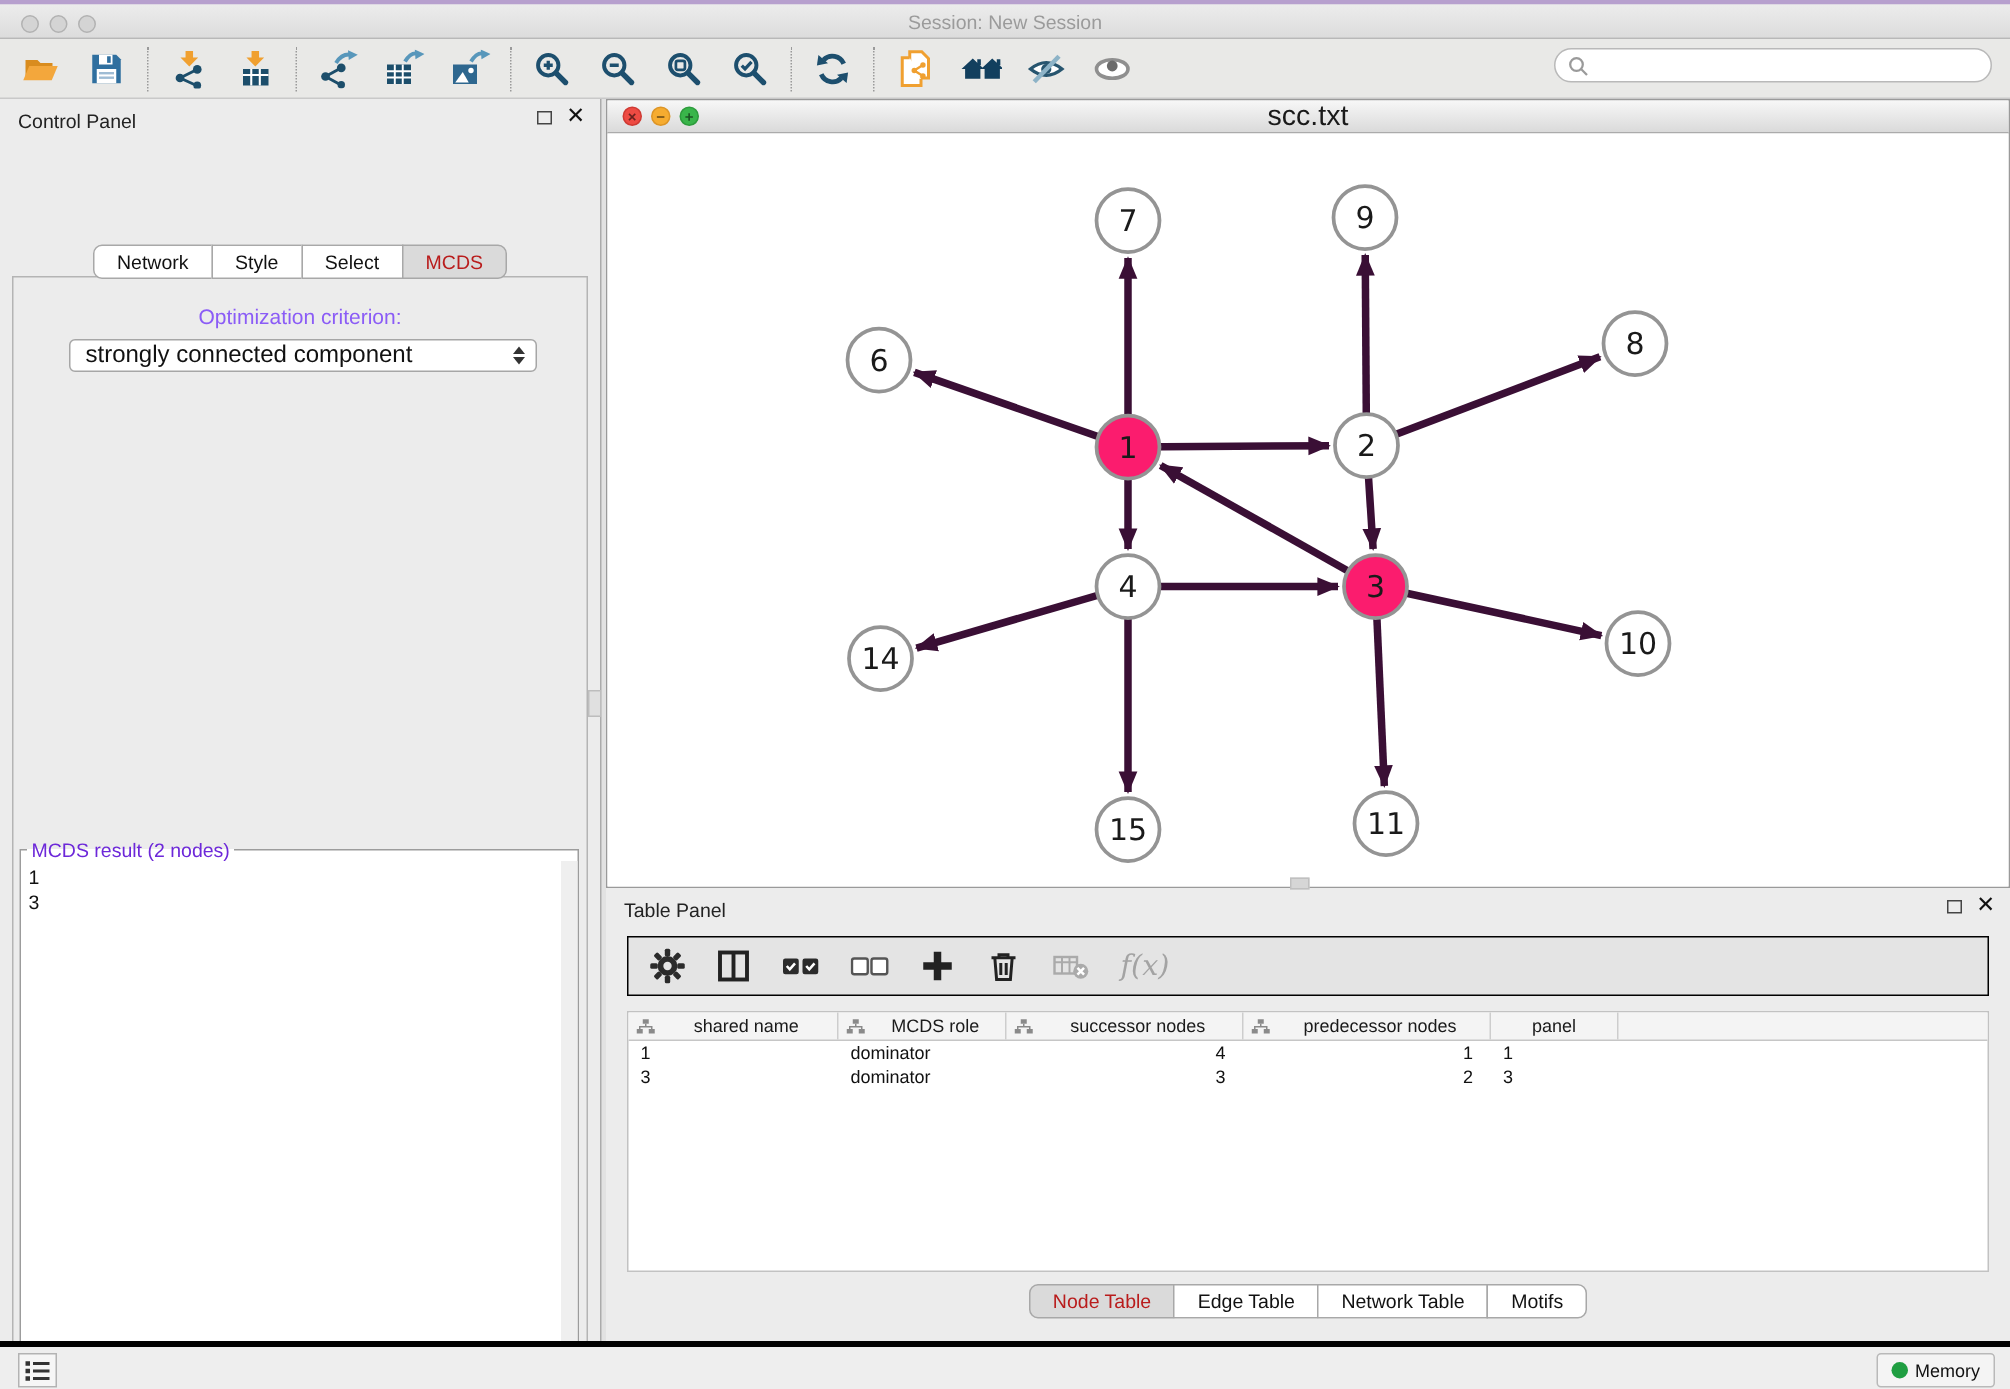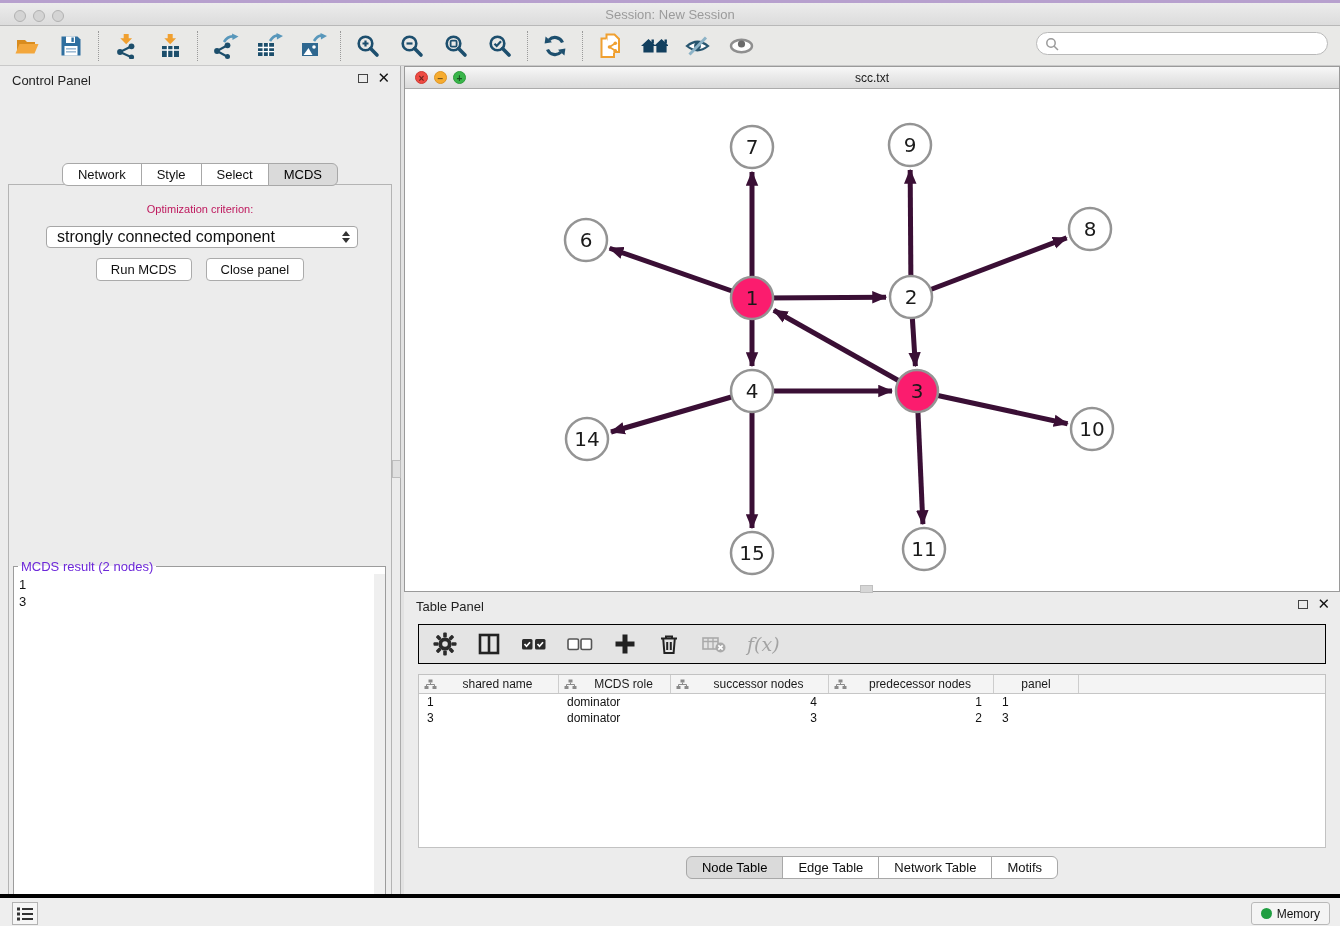--- a/index.html
+++ b/index.html
@@ -32,25 +32,25 @@
   .panel-head { position:relative; height:28px; }
   .panel-title { position:absolute; left:12px; top:7px; font-size:13px; color:#222; }
   .panel-btns { position:absolute; right:10px; top:6px; display:flex; gap:9px; align-items:center; }
   .float-ico { width:10px; height:9px; border:1.5px solid #444; }
   .close-ico { font-size:15px; font-weight:bold; color:#111; line-height:12px; }
 
   .cp-tabs { position:absolute; left:0; right:0; top:97px; display:flex; justify-content:center; z-index:3; }
   .tab { font-size:13px; padding:3px 15px; background:#fff; border:1px solid #a8a8a8; color:#111; margin-left:-1px; }
   .tab:first-child { border-radius:6px 0 0 6px; margin-left:0; }
   .tab:last-child { border-radius:0 6px 6px 0; }
-  .tab.selected { background:#dadada; color:#000000; }
+  .tab.selected { background:#dadada; color:#b91c1c; }
 
   .cp-box { position:absolute; left:8px; top:118px; width:384px; height:760px;
     border:1px solid #b4b4b4; background:#ececec; }
-  .opt-label { position:absolute; left:0; right:0; top:18px; text-align:center; font-size:11px; color:#be185d; }
+  .opt-label { position:absolute; left:0; right:0; top:18px; text-align:center; font-size:14px; color:#8b5cf6; }
   .dropdown { position:absolute; left:37px; top:41px; width:312px; height:22px; background:#fff;
     border:1px solid #a6a6a6; border-radius:4px; display:flex; align-items:center; font-size:16px; color:#111; }
   .dropdown .dd-text { flex:1; padding-left:10px; }
   .dd-arrows { width:18px; display:flex; flex-direction:column; align-items:center; gap:2px; padding-right:4px; }
   .dd-arrows i { display:block; width:0; height:0; border-left:4px solid transparent; border-right:4px solid transparent; }
   .dd-up { border-bottom:5px solid #333; }
   .dd-down { border-top:5px solid #333; }
   .btn-row { position:absolute; left:0; right:0; top:73px; display:flex; justify-content:center; gap:14px; }
   .push-btn { font-size:13px; color:#111; background:#fff; border:1px solid #ababab; border-radius:4px;
     padding:3px 14px; }
@@ -69,21 +69,21 @@
     border:1px solid #bdbdbd; z-index:4; }
   .h-handle { position:absolute; left:860px; top:585px; width:13px; height:8px; background:#d6d6d6;
     border:1px solid #c0c0c0; z-index:4; }
 
   
   .net-window { position:absolute; left:404px; top:66px; width:936px; height:526px;
     border:1px solid #9a9a9a; background:#fff; }
   .net-titlebar { position:relative; height:22px; background:linear-gradient(#f7f7f7,#dadada);
     border-bottom:1px solid #ababab; }
   .net-title { position:absolute; left:0; right:0; top:0; height:22px; line-height:22px;
-    text-align:center; font-size:12px; color:#1a1a1a; }
+    text-align:center; font-size:19px; color:#1a1a1a; }
   .tl { position:absolute; top:4px; width:13px; height:13px; border-radius:50%;
     font-size:10px; font-weight:bold; color:rgba(0,0,0,.55); text-align:center; line-height:13px; }
   .tl-red { background:#ee4b43; border:1px solid #d23b34; }
   .net-canvas { position:relative; width:934px; height:502px; background:#fff; overflow:hidden; }
   .net-canvas svg { display:block; }
 
   
   .table-panel { position:absolute; left:404px; top:592px; width:936px; height:302px; background:#ececec; }
   .tp-toolbar { position:absolute; left:14px; top:32px; width:908px; height:40px; background:#e4e4e4;
     border:1px solid #000000; display:flex; align-items:center; gap:20px; padding:0 14px; }
@@ -306,24 +306,20 @@
         <span class="tab selected">MCDS</span>
       </div>
     <div class="cp-box">
       <div class="opt-label">Optimization criterion:</div>
       <div class="dropdown">
         <span class="dd-text">strongly connected component</span>
         <span class="dd-arrows">
             <i class="dd-up"></i>
             <i class="dd-down"></i>
           </span>
-      </div>
-      <div class="btn-row">
-        <button class="push-btn">Run MCDS</button>
-        <button class="push-btn">Close panel</button>
       </div>
       <fieldset class="result-fieldset">
         <legend>MCDS result (2 nodes)</legend>
         <div style="position:relative;width:100%;height:100%;">
           <div class="result-body" id="result-body">1
 3</div>
           <div class="result-scroll"></div>
         </div>
       </fieldset>
     </div>

